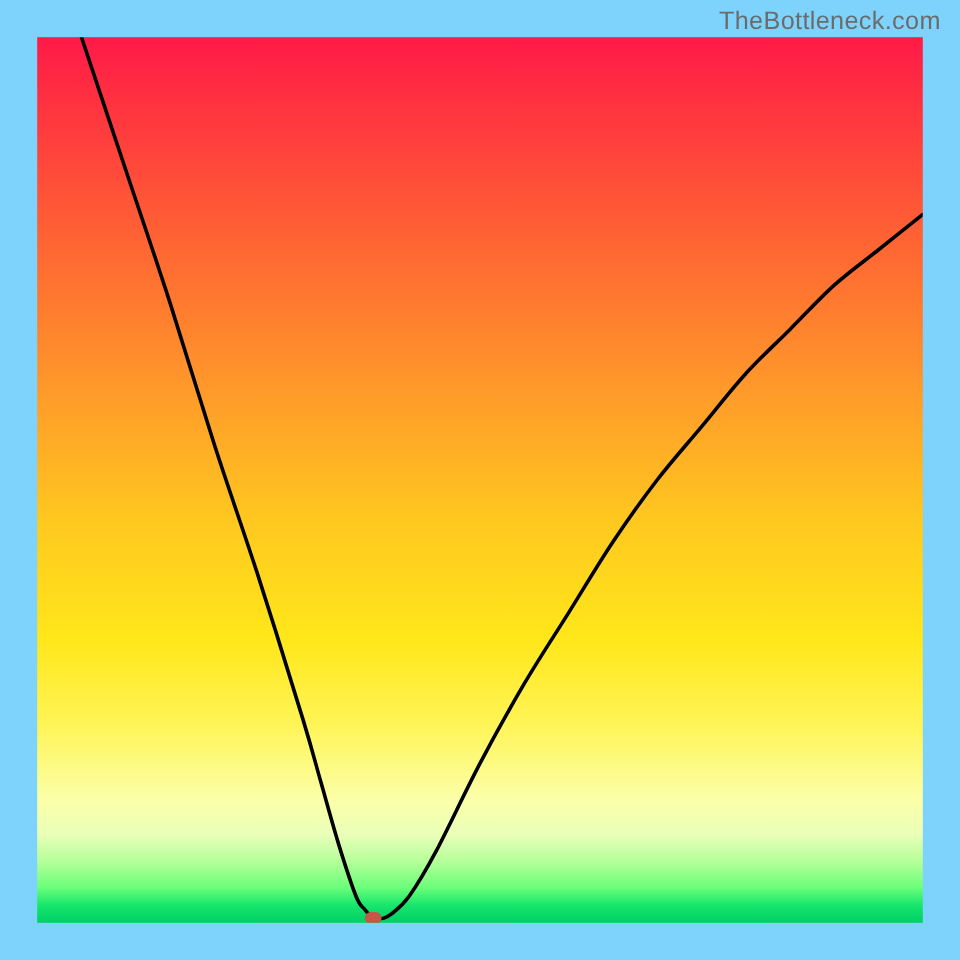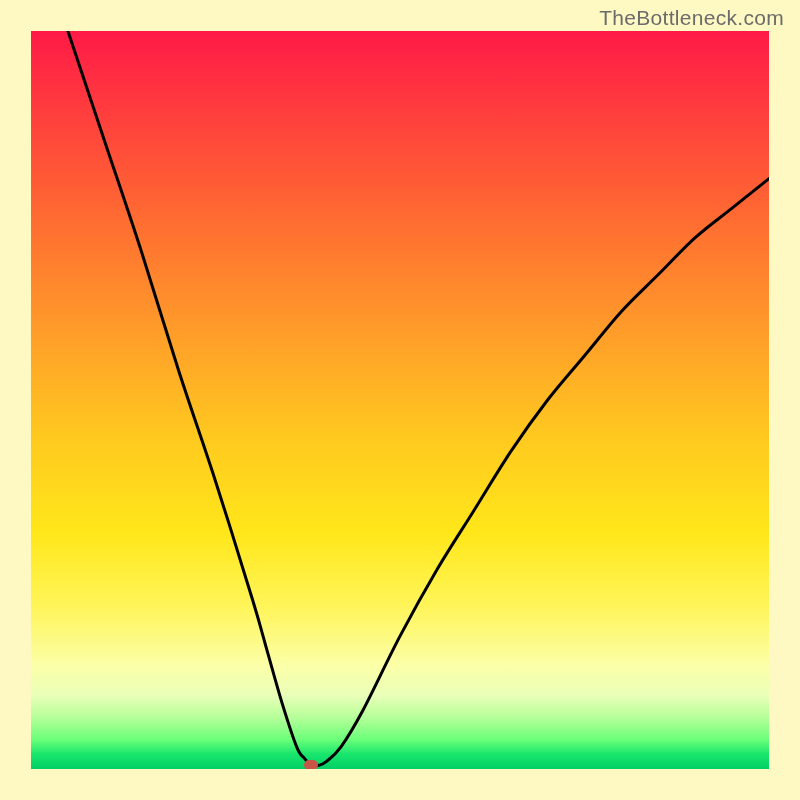--- a/index.html
+++ b/index.html
@@ -10,21 +10,21 @@
     background: #000;
     font-family: Arial, Helvetica, sans-serif;
     overflow: hidden;
   }
   .frame {
     position: absolute;
     top: 0;
     left: 0;
     width: 800px;
     height: 800px;
-    background: #fef9c3;
+    background: #7dd3fc;
   }
   .plot-area {
     position: absolute;
     left: 31px;
     top: 31px;
     width: 738px;
     height: 738px;
     
     background: linear-gradient(
       to bottom,

